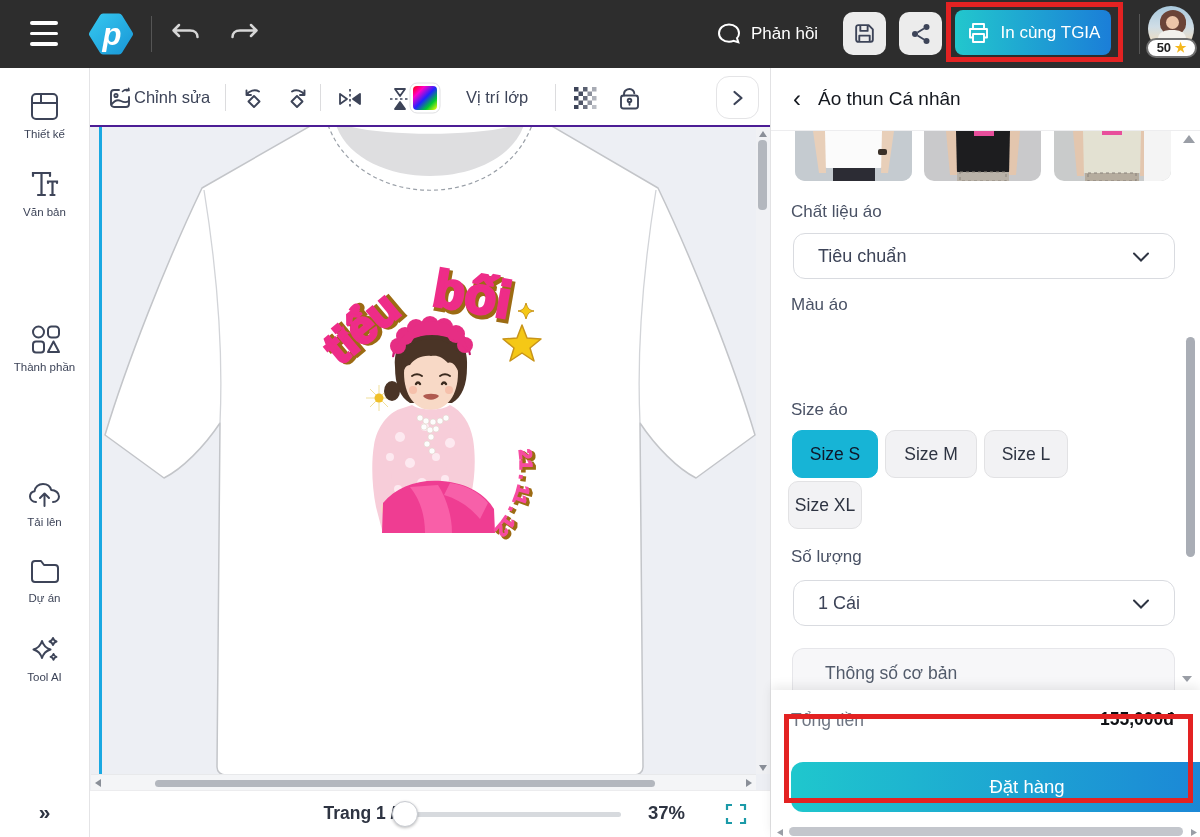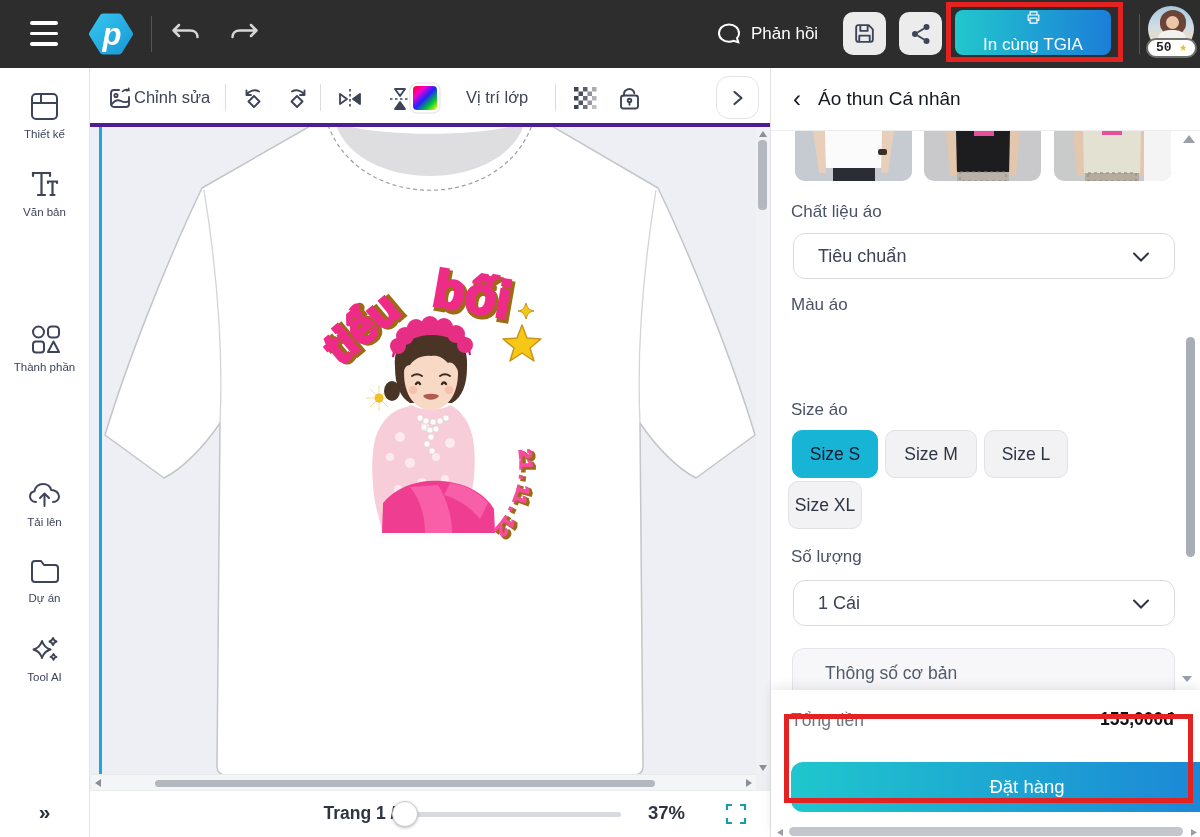--- a/index.html
+++ b/index.html
@@ -14,40 +14,40 @@
   .logo { left:89px; top:12px; width:44px; height:44px; }
   .divv { left:151px; top:16px; width:1px; height:36px; background:#555; }
   .undo { left:170px; top:20px; }
   .redo { left:228px; top:20px; }
   .feedback { left:716px; top:21px; color:#fff; font-size:17px; display:flex; align-items:center; gap:9px; }
   .sqbtn { width:43px; height:43px; background:#ececec; border-radius:10px; top:12px; display:flex; align-items:center; justify-content:center; }
   .savebtn { left:843px; }
   .sharebtn { left:899px; }
   .printbtn { left:955px; top:10px; width:156px; height:45px; border-radius:8px;
     background:linear-gradient(90deg,#22c7cd,#1b7ed8); color:#fff; font-size:17px;
-    display:flex; align-items:center; justify-content:center; gap:10px;flex-direction:column; }
+    display:flex; align-items:center; justify-content:center; gap:10px; }
   .redrect1 { left:946px; top:2px; width:177px; height:60px; border:5px solid #e32222; }
   .avdiv { left:1139px; top:14px; width:1px; height:40px; background:#555; }
   .avatar { left:1148px; top:6px; width:46px; height:46px; border-radius:50%; overflow:hidden;
     background:linear-gradient(180deg,#a9c9dd 0%,#cfdde6 45%,#e8dcc8 72%,#d9c8a8 100%); }
   .av-hair { position:absolute; left:12px; top:4px; width:26px; height:24px; background:#6b4438; border-radius:50% 50% 40% 40%; }
   .av-face { position:absolute; left:18px; top:10px; width:13px; height:13px; background:#edc5a8; border-radius:50%; }
   .av-body { position:absolute; left:10px; top:24px; width:28px; height:22px; background:#f3f1ec; border-radius:40% 40% 0 0; }
   .badge { left:1146px; top:38px; width:51px; height:20px; background:#fff; border:2px solid #6f6f6f;
-    border-radius:10px; font-size:13px; font-weight:bold; color:#222; text-align:center; line-height:15px;font-family:Liberation Mono, monospace; }
+    border-radius:10px; font-size:13px; font-weight:bold; color:#222; text-align:center; line-height:15px; }
 
   
   .sidebar { left:0; top:68px; width:90px; height:769px; background:#fff; border-right:1px solid #e4e4e6; }
   .sideitem { position:absolute; left:0; width:89px; text-align:center; color:#3d4458; }
   .sideitem svg { display:block; margin:0 auto; }
   .sideitem .lbl { font-size:11.5px; margin-top:5px; color:#3d4458; }
   .expand { position:absolute; left:0px; top:732px; width:89px; text-align:center; font-size:21px; font-weight:bold; color:#2e3442; }
 
   
-  .toolbar { left:90px; top:68px; width:680px; height:59px; background:#fff; border-bottom:4px solid #4c1d95; color:#3d4458;text-decoration:underline; }
+  .toolbar { left:90px; top:68px; width:680px; height:59px; background:#fff; border-bottom:2px solid #4c1d95; color:#3d4458;text-decoration:underline; }
   .tb-div { position:absolute; top:16px; width:1px; height:27px; background:#dcdcde; }
   .tb-txt { position:absolute; font-size:16.5px; color:#3d4458; top:20px; }
   .tb-ic { position:absolute; top:17px; }
   .circbtn { position:absolute; left:626px; top:8px; width:43px; height:43px; border-radius:13px; border:1px solid #e4e4e6;
     display:flex; align-items:center; justify-content:center; color:#3d4458; background:#fff; font-size:18px; }
 
   
   .canvas { left:90px; top:127px; width:680px; height:663px; background:#edeff4; overflow:hidden; }
   .artline { left:99px; top:127px; width:3px; height:647px; background:#19a8e2; }
 

